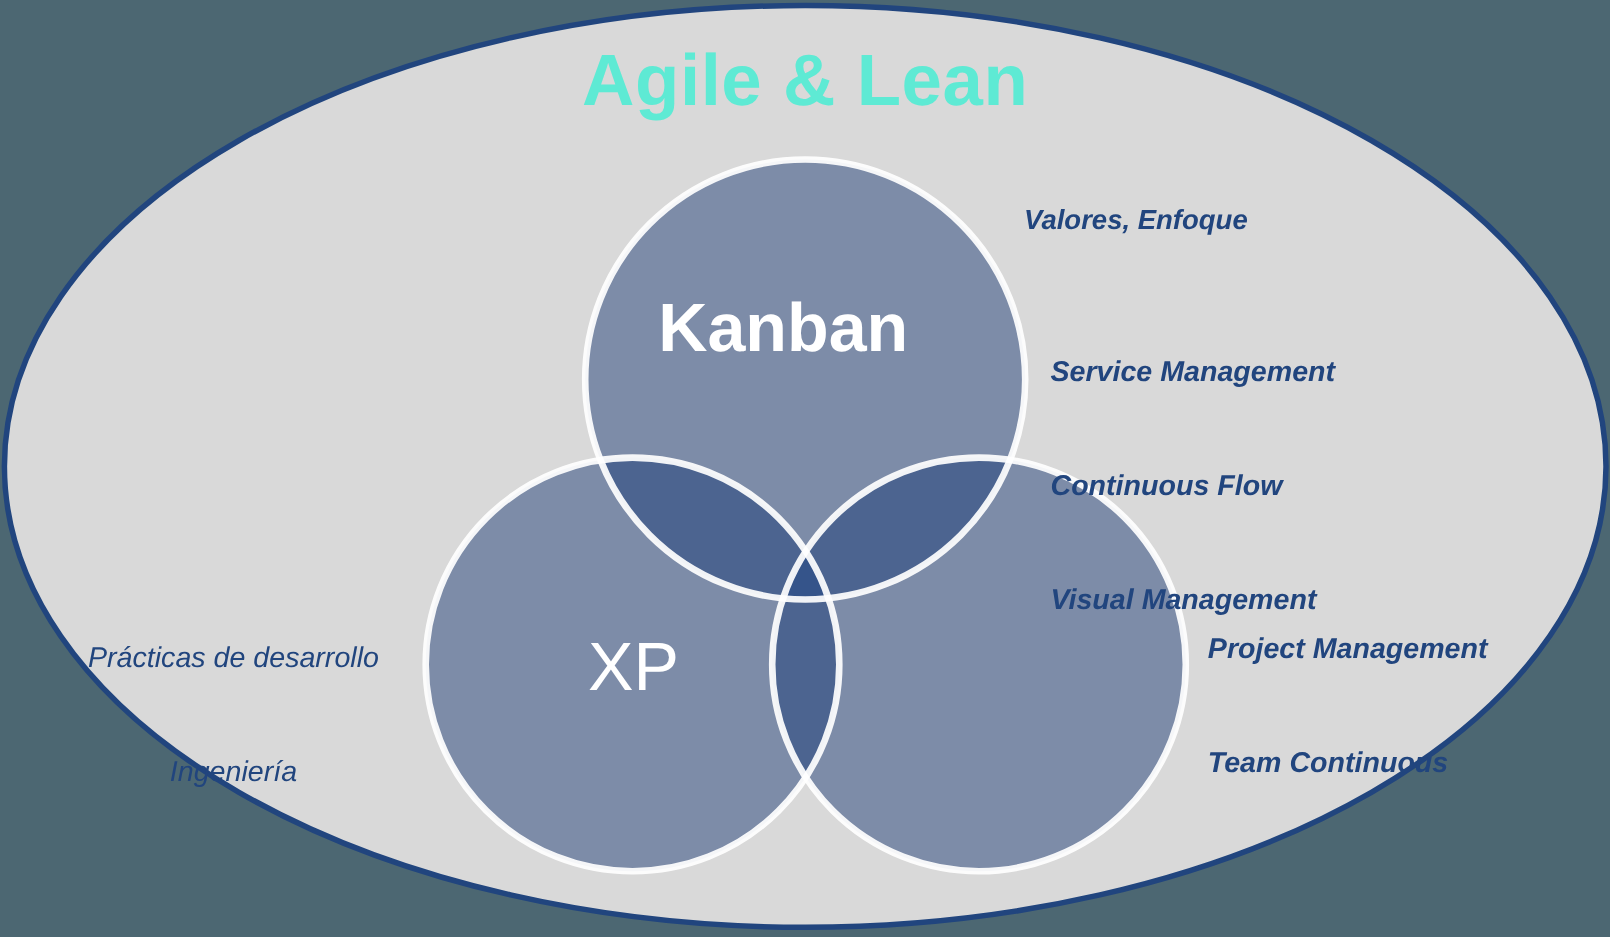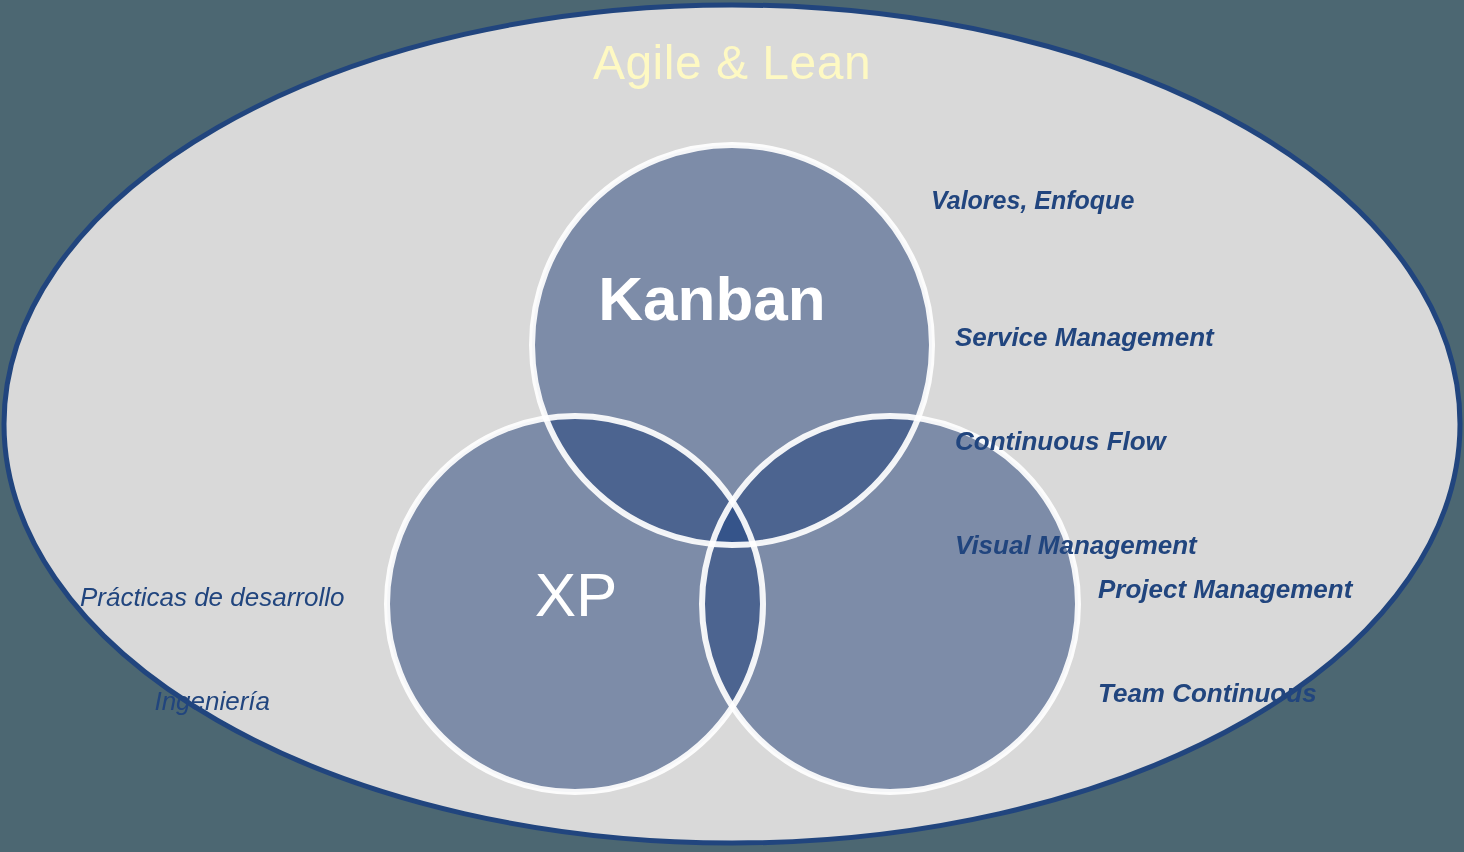--- a/index.html
+++ b/index.html
@@ -30,23 +30,23 @@
     position: absolute;
     white-space: pre;
     margin: 0;
   }
   
   #title-agile-lean {
     left: 0;
     top: 38px;
     width: 1464px;
     text-align: center;
-    font-size: 48px;
-    font-weight: 400;
-    color: #fef9c3;
+    font-size: 66px;
+    font-weight: 700;
+    color: #5eead4;
     letter-spacing: 0.5px;
     line-height: 1.05;
   }
   
   .annotation {
     color: #21457e;
     font-style: italic;
     font-size: 26px;
     line-height: 1.33;
   }
@@ -85,21 +85,21 @@
   }
   #label-kanban {
     left: 512px;
     top: 268px;
     width: 400px;
     font-size: 62px;
     font-weight: bold;
   }
   #label-xp {
     left: 388px;
-    top: 564px;
+    top: 576px;
     width: 376px;
     font-size: 62px;
   }
   #label-scrum {
     left: 702px;
     top: 568px;
     width: 376px;
     font-size: 62px;
   }
 </style>

